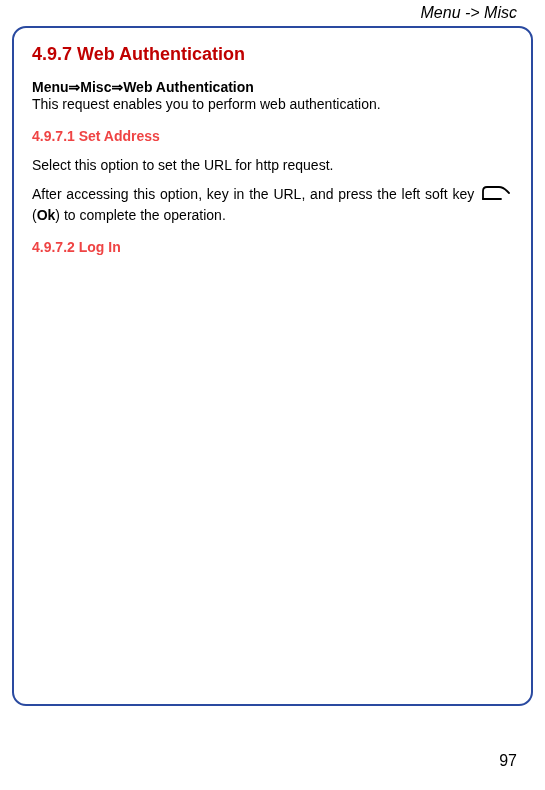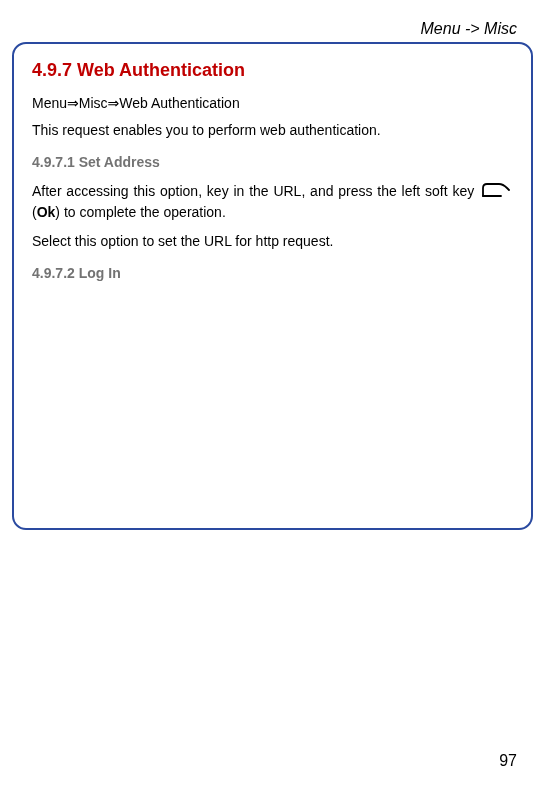--- a/index.html
+++ b/index.html
@@ -11,61 +11,60 @@
       width: 545px;
       height: 790px;
       background: #fff;
       font-family: Arial, Helvetica, sans-serif;
       position: relative;
     }
     .header {
       text-align: right;
       font-style: italic;
       font-size: 16px;
-      padding: 20px 28px 4px 0;
+      padding: 4px 28px 4px 0;
       color: #000;
     }
     .frame {
       margin: 0 12px;
       border: 2px solid #2a4aa0;
       border-radius: 14px;
-      height: 488px;
+      height: 680px;
       padding: 16px 18px;
     }
     .section-heading {
       color: #c00000;
       font-weight: bold;
       font-size: 18px;
       margin-bottom: 14px;
     }
     .breadcrumb {
-      font-weight: normal;
+      font-weight: bold;
       font-size: 14px;
-      margin-bottom: 10px;
       color: #000;
     }
     .arrow {
       font-family: Arial, sans-serif;
     }
     .para {
       font-size: 14px;
       color: #000;
       margin-bottom: 10px;
       line-height: 1.35;
     }
     .para.justify {
       text-align: justify;
       text-justify: inter-word;
     }
     .sub-heading {
       font-weight: bold;
       font-size: 14px;
       margin-top: 14px;
       margin-bottom: 12px;
-      color: #737373;
+      color: #ef4444;
     }
     .soft-key-icon {
       display: inline-block;
       vertical-align: middle;
       margin: 0 2px;
     }
     .ok-bold {
       font-weight: bold;
     }
     .page-number {
@@ -85,30 +84,30 @@
   <div class="section-heading">4.9.7 Web Authentication</div>
 
   <div class="breadcrumb">
     <span>Menu</span><span class="arrow">⇒</span><span>Misc</span><span class="arrow">⇒</span><span>Web Authentication</span>
   </div>
 
   <div class="para">This request enables you to perform web authentication.</div>
 
   <div class="sub-heading">4.9.7.1 Set Address</div>
 
+  <div class="para">Select this option to set the URL for http request.</div>
+
   <div class="para justify">
     <span>After accessing this option, key in the URL, and press the left soft key </span>
     <span class="soft-key-icon">
       <svg width="30" height="16" viewBox="0 0 30 16">
         <path d="M 2 14 L 2 6 Q 2 2 6 2 L 18 2 Q 22 2 26 6 L 28 8" stroke="#000" stroke-width="1.8" fill="none" stroke-linecap="round"></path>
         <line x1="2" y1="14" x2="20" y2="14" stroke="#000" stroke-width="1.8" stroke-linecap="round"></line>
       </svg>
     </span>
     <span> (</span><span class="ok-bold">Ok</span><span>) to complete the operation.</span>
   </div>
 
-  <div class="para">Select this option to set the URL for http request.</div>
-
   <div class="sub-heading">4.9.7.2 Log In</div>
 
 </div>
 
 <div class="page-number">97</div>
 
 </body></html>

